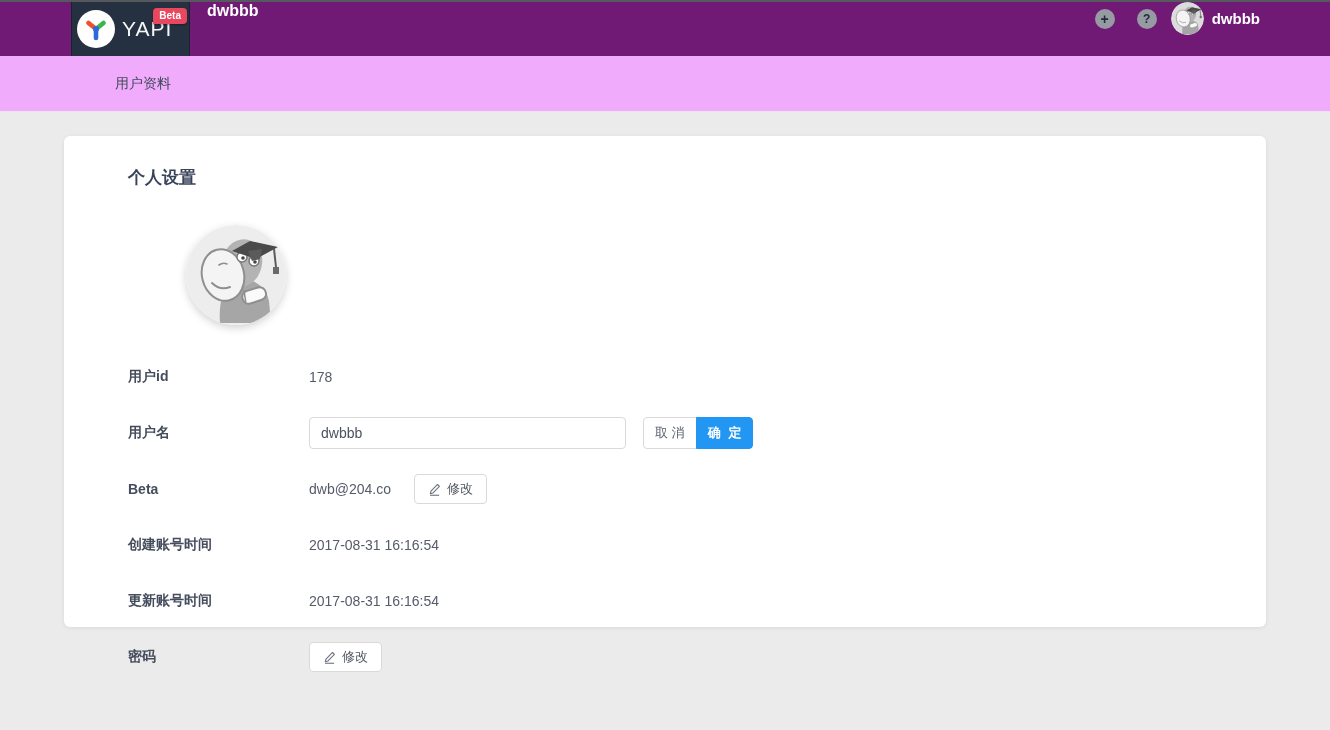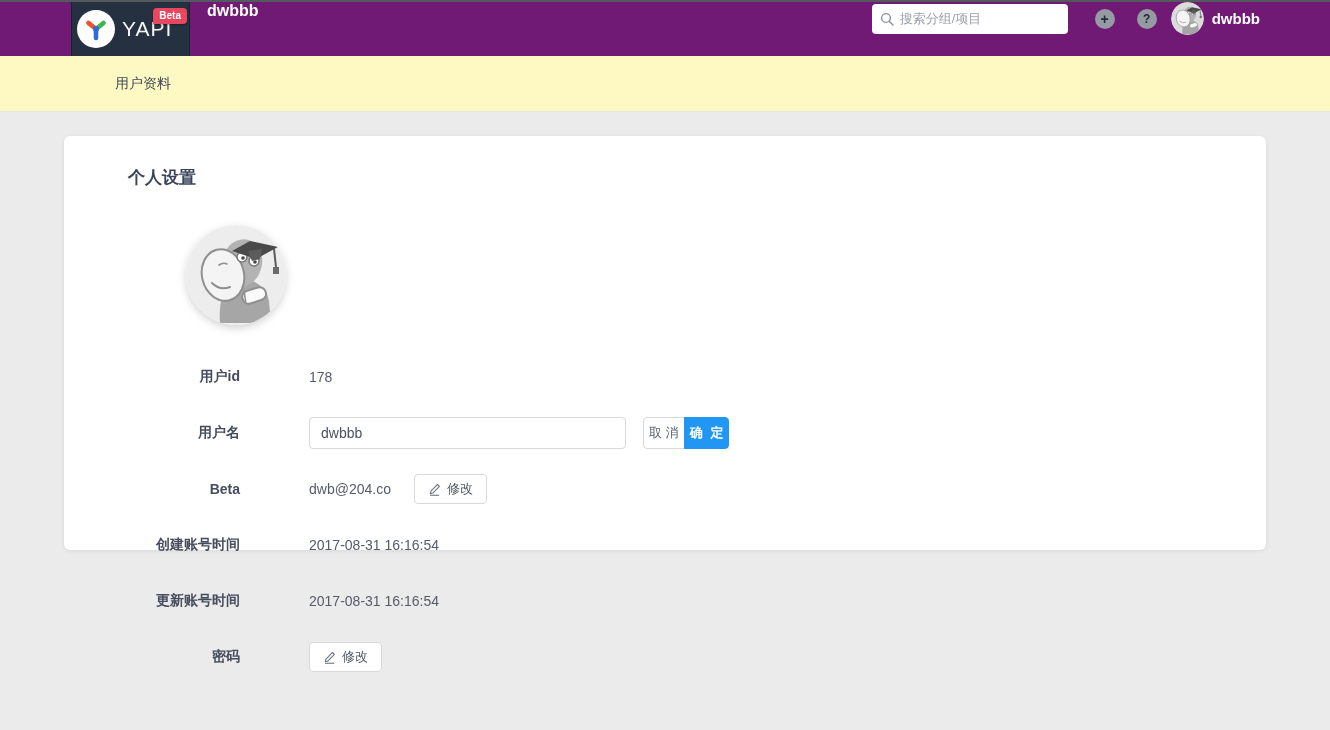--- a/index.html
+++ b/index.html
@@ -115,38 +115,38 @@
     color:#ffffff;
     font-size:15px;
     font-weight:bold;
     margin-left:8px;
     cursor:pointer;
   }
 
   
   .subnav {
     height:56px;
-    background:#fef9c3;
+    background:#f0abfc;
     border-bottom:1px solid #e4e6e8;
     display:flex; align-items:center;
     padding-left:115px;
   }
   .subnav-item {
     font-size:14px;
     color:#414a59;
     cursor:pointer;
   }
 
   
   .content { padding:24px 64px 0; }
   .card {
     background:#ffffff;
     border-radius:6px;
     box-shadow:0 1px 4px rgba(0,0,0,.08);
-    height:414px;
+    height:491px;
     padding:30px 64px 40px;
   }
   .card-heading {
     font-size:17px;
     font-weight:bold;
     color:#39435a;
     margin-bottom:36px;
   }
   .big-avatar {
     width:100px; height:100px;
@@ -160,21 +160,21 @@
   .big-avatar svg { display:block; }
 
   .form-row {
     display:flex;
     align-items:center;
     min-height:32px;
     margin-bottom:24px;
   }
   .row-label {
     flex:0 0 112px;
-    text-align:right;
+    text-align:left;
     font-size:14px;
     font-weight:bold;
     color:#454c5c;
   }
   .row-content {
     margin-left:69px;
     display:flex;
     align-items:center;
     font-size:14px;
     color:#555b68;
@@ -185,21 +185,21 @@
     border-radius:4px;
     padding:0 11px;
     font-size:14px;
     color:#4a5160;
     font-family:inherit;
     outline:none;
   }
   .btn-group { display:flex; margin-left:17px; }
   .btn {
     height:32px;
-    padding:0 5px;
+    padding:0 11px;
     font-size:13px;
     font-family:inherit;
     cursor:pointer;
     display:inline-flex;
     align-items:center;
     justify-content:center;
   }
   .btn-cancel {
     background:#fff;
     border:1px solid #d9d9d9;
@@ -242,27 +242,20 @@
         <circle cx="13" cy="13" r="3" fill="#2f6bd8"></circle>
       </svg>
     </span>
     <span class="brand-text">YAPI</span>
     <span class="beta-badge">Beta</span>
   </a>
 
   <div class="nav-title">dwbbb</div>
 
   <div class="nav-right">
-    <div class="search-box">
-      <svg width="14" height="14" viewBox="0 0 14 14">
-        <circle cx="6" cy="6" r="4.4" fill="none" stroke="#8b919a" stroke-width="1.4"></circle>
-        <line x1="9.4" y1="9.4" x2="13" y2="13" stroke="#8b919a" stroke-width="1.4" stroke-linecap="round"></line>
-      </svg>
-      <input type="text" placeholder="搜索分组/项目" style="">
-    </div>
 
     <button class="circle-btn plus">+</button>
     <button class="circle-btn help">?</button>
 
     <div class="nav-avatar">
       <svg width="33" height="33" viewBox="0 0 100 100">
         <circle cx="50" cy="50" r="50" fill="#dcdcdc"></circle>
         <path d="M34 98 Q32 70 44 60 L62 54 Q80 60 83 76 L85 98 Z" fill="#a6a6a6"></path>
         <ellipse cx="56" cy="38" rx="20" ry="24" fill="#b3b3b3" transform="rotate(14 56 38)"></ellipse>
         <ellipse cx="37" cy="50" rx="21" ry="26" fill="#f4f4f4" stroke="#8f8f8f" stroke-width="2" transform="rotate(-14 37 50)"></ellipse>

